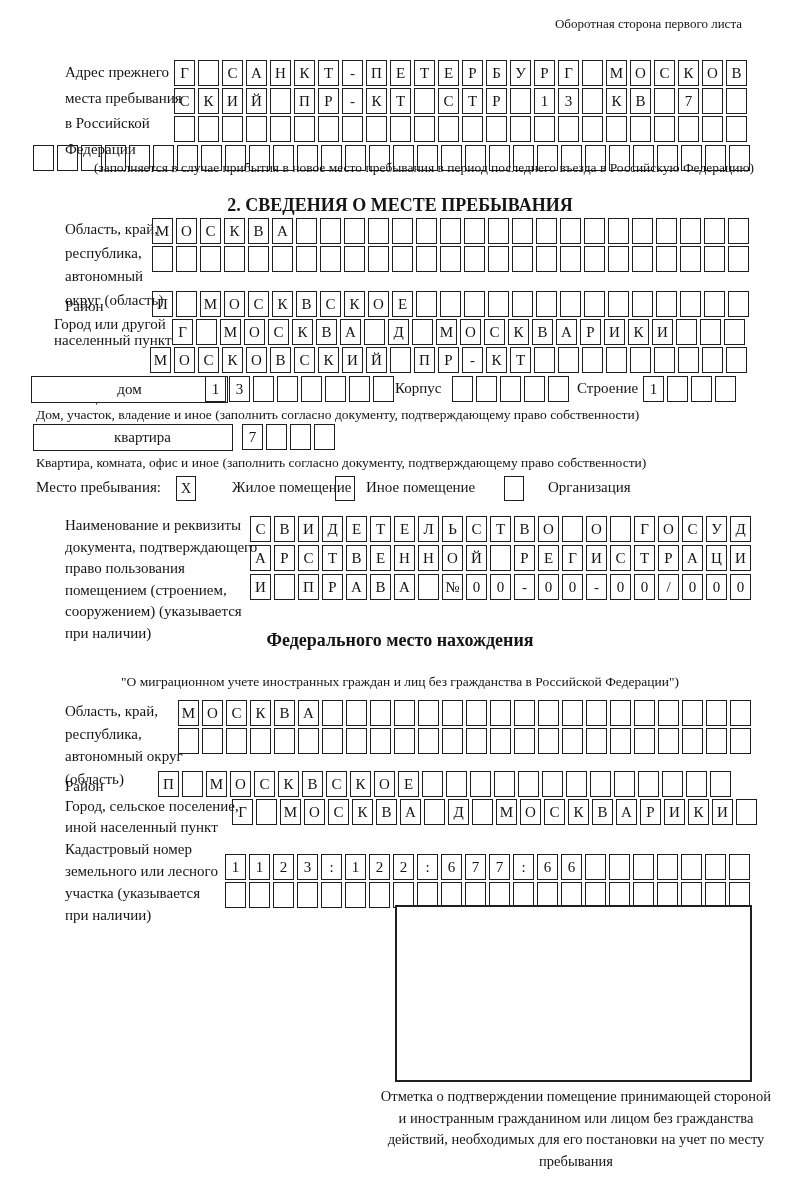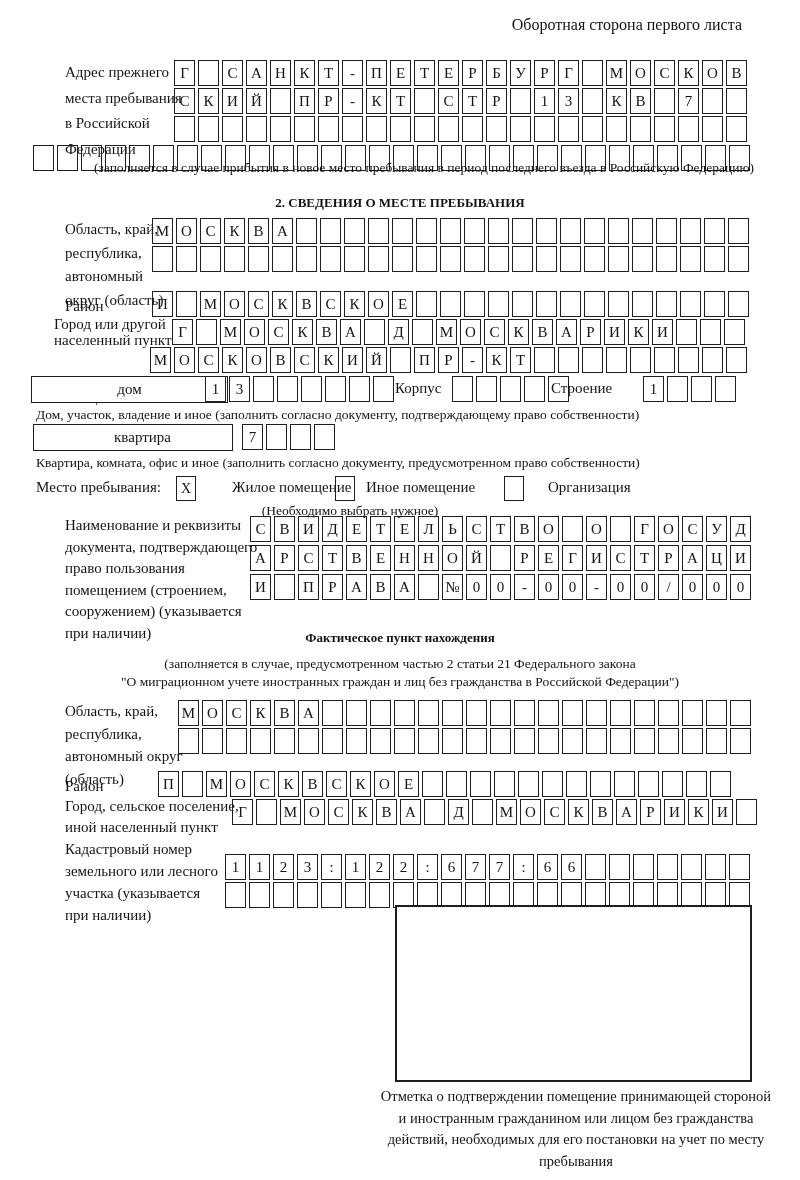--- a/index.html
+++ b/index.html
@@ -1,32 +1,32 @@
 <!DOCTYPE html>
 <html><head>
 <meta charset="utf-8">
 <style>
   html,body{margin:0;padding:0;background:#ffffff;}
   .page{position:relative;width:800px;height:1180px;background:#ffffff;overflow:hidden;
         font-family:"Liberation Serif","DejaVu Serif",serif;color:#141414;}
   .lbl{position:absolute;font-size:15px;line-height:24px;white-space:pre-line;}
   .cap{position:absolute;font-size:13.5px;}
   .cap.center{left:0;width:800px;text-align:center;}
-  .title{position:absolute;left:0;width:800px;text-align:center;font-weight:bold;font-size:13px;}
+  .title{position:absolute;left:0;width:800px;text-align:center;font-weight:bold;font-size:18px;}
   .grid{position:absolute;display:flex;}
   .cell{box-sizing:border-box;flex:none;width:21px;height:26px;margin-right:3px;
         border:1.8px solid #1f1f1f;display:flex;align-items:center;justify-content:center;
         font-size:15px;line-height:1;}
   .widebox{position:absolute;box-sizing:border-box;border:1.8px solid #1f1f1f;
         display:flex;align-items:center;justify-content:center;font-size:15px;height:27px;background:#fff;}
   .chk{position:absolute;box-sizing:border-box;width:20px;height:25px;border:1.8px solid #1f1f1f;
         display:flex;align-items:center;justify-content:center;font-size:14px;}
   .inline-lbl{position:absolute;font-size:15px;white-space:nowrap;}
   .stamp-box{position:absolute;box-sizing:border-box;border:2px solid #1f1f1f;background:#fff;}
-  .hdr-note{position:absolute;top:16px;right:58px;font-size:16px;}
+  .hdr-note{position:absolute;top:16px;right:58px;font-size:13px;}
   .stamp-cap{position:absolute;left:378px;top:1086px;width:396px;text-align:center;
         font-size:14.5px;line-height:21.5px;}
 </style>
 </head>
 <body>
 
 <div class="page">
 
   <div class="hdr-note">Оборотная сторона первого листа</div>
 
@@ -306,46 +306,45 @@
       <div class="cell"></div>
     </div>
   <div class="inline-lbl" style="left:395px;top:380px;">Корпус</div>
   <div class="grid" style="left:452px;top:376px;">
       <div class="cell"></div>
       <div class="cell"></div>
       <div class="cell"></div>
       <div class="cell"></div>
       <div class="cell"></div>
     </div>
-  <div class="inline-lbl" style="left:551px;top:380px;">Строение</div>
+  <div class="inline-lbl" style="left:577px;top:380px;">Строение</div>
   <div class="grid" style="left:643px;top:376px;">
       <div class="cell">1</div>
       <div class="cell"></div>
       <div class="cell"></div>
       <div class="cell"></div>
     </div>
   <div class="cap" style="left:36px;top:407px;">Дом, участок, владение и иное (заполнить согласно документу, подтверждающему право собственности)</div>
 
   <div class="widebox" style="left:33px;top:424px;width:200px;padding-left:19px;">квартира</div>
   <div class="grid" style="left:242px;top:424px;">
       <div class="cell">7</div>
       <div class="cell"></div>
       <div class="cell"></div>
       <div class="cell"></div>
     </div>
-  <div class="cap" style="left:36px;top:455px;">Квартира, комната, офис и иное (заполнить согласно документу, предусмотренном право собственности)</div>
+  <div class="cap" style="left:36px;top:455px;">Квартира, комната, офис и иное (заполнить согласно документу, подтверждающему право собственности)</div>
 
   <div class="inline-lbl" style="left:36px;top:479px;">Место пребывания:</div>
   <div class="chk" style="left:176px;top:476px;">X</div>
   <div class="inline-lbl" style="left:204px;top:479px;margin-left:28px;">Жилое помещение</div>
   <div class="chk" style="left:335px;top:476px;"></div>
   <div class="inline-lbl" style="left:366px;top:479px;">Иное помещение</div>
   <div class="chk" style="left:504px;top:476px;"></div>
   <div class="inline-lbl" style="left:548px;top:479px;">Организация</div>
-  <div class="cap" style="left:150px;top:503px;width:400px;text-align:center;">(Необходимо выбрать нужное)</div>
 
   <div class="lbl" style="left:65px;top:515px;line-height:21.5px;">Наименование и реквизиты
 документа, подтверждающего
 право пользования
 помещением (строением,
 сооружением) (указывается
 при наличии)</div>
   <div class="grid" style="left:250px;top:516px;">
       <div class="cell">С</div>
       <div class="cell">В</div>
@@ -409,22 +408,21 @@
       <div class="cell">0</div>
       <div class="cell">-</div>
       <div class="cell">0</div>
       <div class="cell">0</div>
       <div class="cell">/</div>
       <div class="cell">0</div>
       <div class="cell">0</div>
       <div class="cell">0</div>
     </div>
 
-  <div class="title" style="top:630px;">Фактическое пункт нахождения</div>
-  <div class="cap center" style="top:656px;">(заполняется в случае, предусмотренном частью 2 статьи 21 Федерального закона</div>
+  <div class="title" style="top:630px;">Федерального место нахождения</div>
   <div class="cap center" style="top:674px;">"О миграционном учете иностранных граждан и лиц без гражданства в Российской Федерации")</div>
 
   <div class="lbl" style="left:65px;top:700px;line-height:22.5px;">Область, край,
 республика,
 автономный округ
 (область)</div>
   <div class="grid" style="left:178px;top:700px;">
       <div class="cell">М</div>
       <div class="cell">О</div>
       <div class="cell">С</div>

